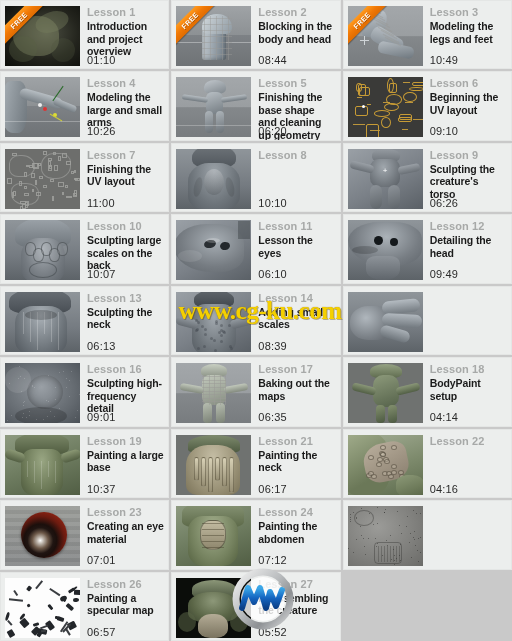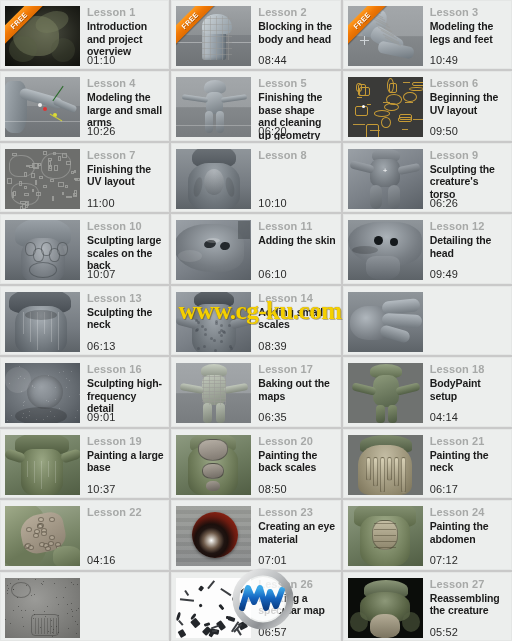--- a/index.html
+++ b/index.html
@@ -370,21 +370,21 @@
           <div class="uvline" style="left:14.7px;top:9.5px;width:2.2px;height:1px"></div>
           <div class="uvline" style="left:55.2px;top:4.3px;width:6.7px;height:1px"></div>
           <div class="uvline" style="left:22.3px;top:52.4px;width:9.6px;height:1px"></div>
           <div class="uvline" style="left:9.3px;top:19.5px;width:4.9px;height:1px"></div>
           <div style="position:absolute;left:14px;top:28px;width:3px;height:3px;border-radius:50%;background:#fff"></div>
         </div>
       </div>
       <div class="info">
         <div class="lesson-number">Lesson 6</div>
         <div class="lesson-title">Beginning the UV layout</div>
-        <div class="lesson-duration">09:50</div>
+        <div class="lesson-duration">09:10</div>
       </div>
     </div>
     <div class="lesson-card">
       <div class="thumb-wrap">
         <div class="thumb art-uvflat">
           <div style="position:absolute;left:4px;top:6px;width:26px;height:22px;border:1px solid #8e8f8d;border-radius:40% 50% 45% 35%"></div>
           <div style="position:absolute;left:36px;top:4px;width:30px;height:26px;border:1px solid #8e8f8d;border-radius:45% 35% 50% 40%"></div>
           <div style="position:absolute;left:6px;top:34px;width:28px;height:22px;border:1px solid #8e8f8d;border-radius:35% 45% 40% 50%"></div>
           <div style="position:absolute;left:26.9px;top:40.5px;width:2.4px;height:2.8px;border:.5px solid rgba(160,161,158,.85)"></div>
           <div style="position:absolute;left:19.4px;top:37.6px;width:2.8px;height:2.3px;border:.5px solid rgba(160,161,158,.85)"></div>
@@ -498,21 +498,21 @@
           <div style="position:absolute;left:-2px;top:4px;width:70px;height:48px;background:radial-gradient(ellipse at 58% 36%,#a7aeb4,#767c82 58%,#5c6268);border-radius:48% 42% 35% 55%"></div>
           <div style="position:absolute;left:28px;top:20px;width:12px;height:8px;background:#2a2f33;border-radius:50%;transform:rotate(-12deg)"></div>
           <div style="position:absolute;left:44px;top:22px;width:10px;height:8px;background:#23282c;border-radius:50%;transform:rotate(-10deg)"></div>
           <div style="position:absolute;left:30px;top:18px;width:14px;height:5px;background:rgba(255,255,255,.22);border-radius:50%"></div>
           <div style="position:absolute;left:2px;top:30px;width:24px;height:12px;background:rgba(255,255,255,.10);border-radius:50%"></div>
           <div style="position:absolute;right:1px;top:1px;width:12px;height:18px;background:rgba(40,45,50,.35)"></div>
         </div>
       </div>
       <div class="info">
         <div class="lesson-number">Lesson 11</div>
-        <div class="lesson-title">Adding the skin</div>
+        <div class="lesson-title">Lesson the eyes</div>
         <div class="lesson-duration">06:10</div>
       </div>
     </div>
     <div class="lesson-card">
       <div class="thumb-wrap">
         <div class="thumb art-clay">
           <div style="position:absolute;left:0px;top:2px;width:74px;height:44px;background:radial-gradient(ellipse at 52% 34%,#abb2b8,#787e84 58%,#5c6268);border-radius:45% 40% 40% 60%"></div>
           <div style="position:absolute;left:18px;top:36px;width:34px;height:24px;background:linear-gradient(180deg,#8d9399,#5f656b);border-radius:30% 30% 45% 45%"></div>
           <div style="position:absolute;left:26px;top:16px;width:9px;height:9px;background:#14181b;border-radius:50%"></div>
           <div style="position:absolute;left:42px;top:18px;width:8px;height:8px;background:#14181b;border-radius:50%"></div>
@@ -707,36 +707,20 @@
           <div style="position:absolute;left:29px;top:26px;width:1px;height:22px;background:rgba(255,255,255,.18)"></div>
           <div style="position:absolute;left:36px;top:26px;width:1px;height:28px;background:rgba(255,255,255,.18)"></div>
           <div style="position:absolute;left:43px;top:26px;width:1px;height:16px;background:rgba(255,255,255,.18)"></div>
           <div style="position:absolute;left:50px;top:26px;width:1px;height:22px;background:rgba(255,255,255,.18)"></div>
         </div>
       </div>
       <div class="info">
         <div class="lesson-number">Lesson 19</div>
         <div class="lesson-title">Painting a large base</div>
         <div class="lesson-duration">10:37</div>
-      </div>
-    </div>
-    <div class="lesson-card">
-      <div class="thumb-wrap">
-        <div class="thumb art-green">
-          <div style="position:absolute;left:14px;top:-2px;width:46px;height:20px;background:linear-gradient(180deg,#8e9b7c,#5c6849);border-radius:45% 45% 30% 30%"></div>
-          <div style="position:absolute;left:12px;top:12px;width:50px;height:48px;background:radial-gradient(ellipse at 50% 25%,#9aa786,#6c7957 62%,#4d593d);border-radius:28%"></div>
-          <div style="position:absolute;left:22px;top:4px;width:30px;height:22px;background:linear-gradient(170deg,#b7b0a6,#7d766e);border-radius:40% 40% 50% 50%;border:1px solid rgba(40,45,35,.5)"></div>
-          <div style="position:absolute;left:26px;top:28px;width:22px;height:16px;background:linear-gradient(170deg,#aea79c,#6f6962);border-radius:45%;border:1px solid rgba(40,45,35,.5)"></div>
-          <div style="position:absolute;left:30px;top:46px;width:14px;height:10px;background:linear-gradient(170deg,#a49d93,#67615b);border-radius:45%"></div>
-        </div>
-      </div>
-      <div class="info">
-        <div class="lesson-number">Lesson 20</div>
-        <div class="lesson-title">Painting the back scales</div>
-        <div class="lesson-duration">08:50</div>
       </div>
     </div>
     <div class="lesson-card">
       <div class="thumb-wrap">
         <div class="thumb art-bpsetup">
           <div style="position:absolute;left:12px;top:0px;width:52px;height:18px;background:linear-gradient(180deg,#7e8b6d,#4d5940);border-radius:50% 50% 20% 20%"></div>
           <div style="position:absolute;left:10px;top:10px;width:54px;height:50px;background:radial-gradient(ellipse at 50% 25%,#c4bda4,#9b9378 60%,#7a7258);border-radius:40% 40% 20% 20%"></div>
           <div style="position:absolute;left:18px;top:22px;width:5px;height:24px;background:linear-gradient(180deg,#d8d1b6,#958d73);border-radius:3px;border:.5px solid rgba(70,65,45,.45)"></div>
           <div style="position:absolute;left:25px;top:22px;width:5px;height:30px;background:linear-gradient(180deg,#d8d1b6,#958d73);border-radius:3px;border:.5px solid rgba(70,65,45,.45)"></div>
           <div style="position:absolute;left:32px;top:22px;width:5px;height:36px;background:linear-gradient(180deg,#d8d1b6,#958d73);border-radius:3px;border:.5px solid rgba(70,65,45,.45)"></div>

